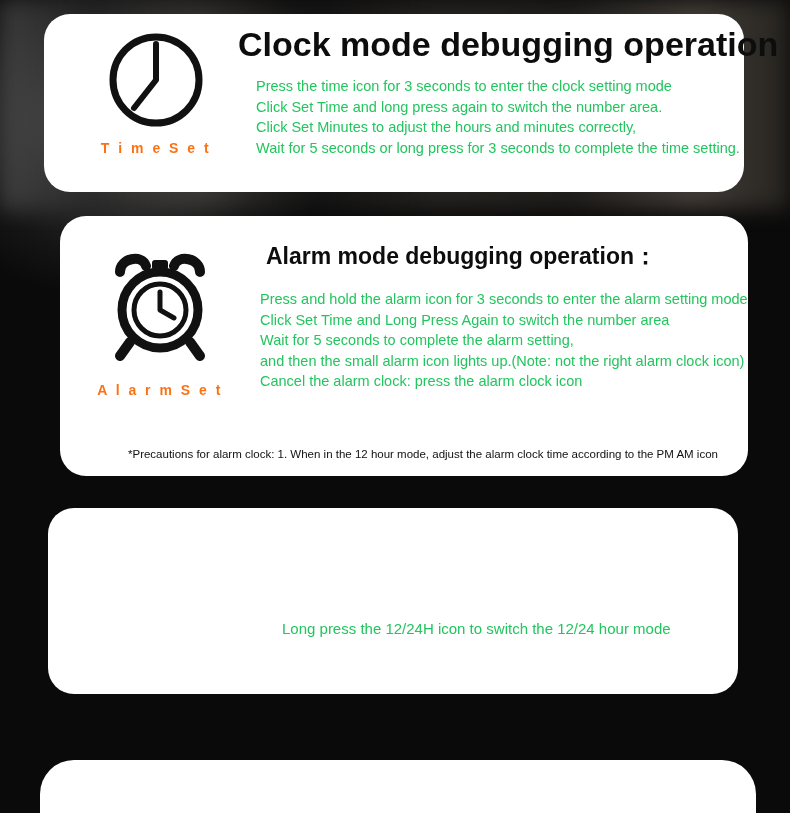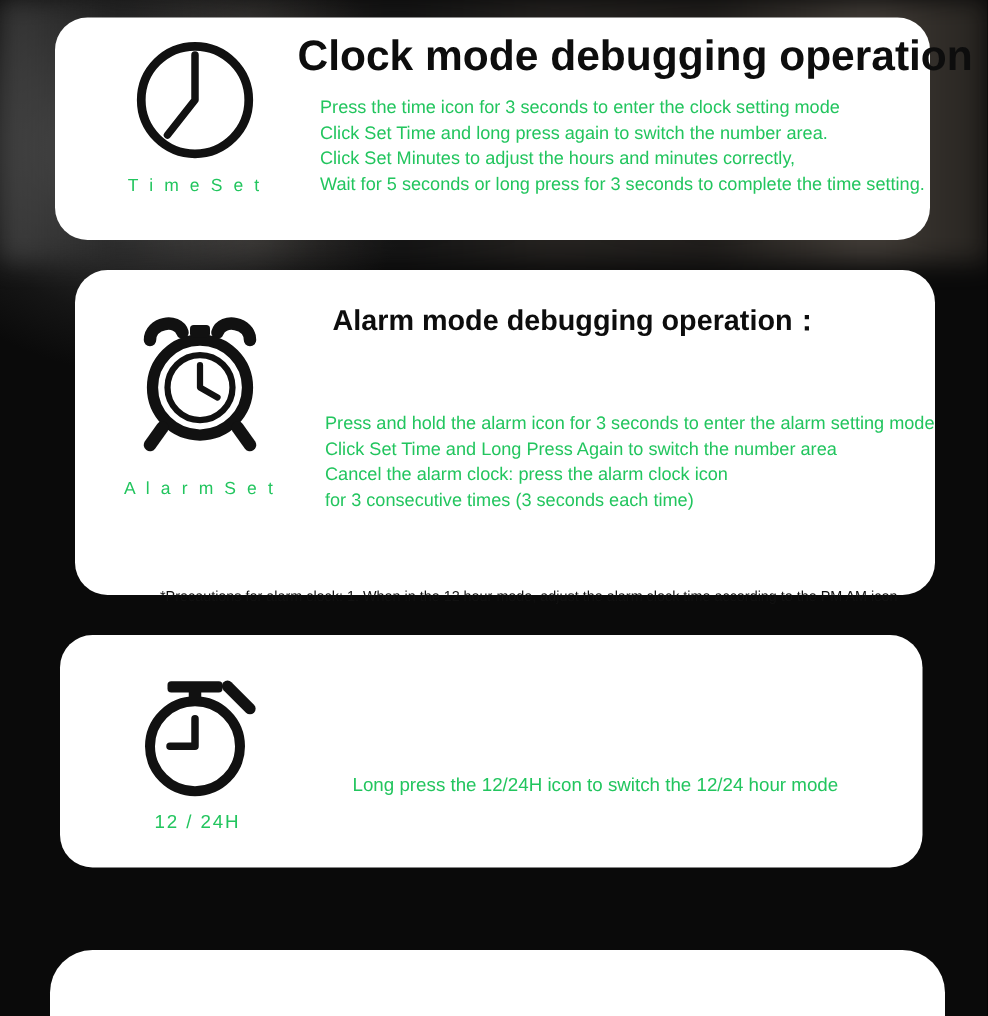--- a/index.html
+++ b/index.html
@@ -57,22 +57,22 @@
   #card-alarm  { left: 60px;  top: 216px; width: 688px; height: 260px; }
   #card-format { left: 48px;  top: 508px; width: 690px; height: 186px; }
   #card-bottom { left: 40px;  top: 760px; width: 716px; height: 120px; border-radius: 34px; }
 
   .icon-col {
     position: absolute;
     text-align: center;
   }
   .icon-caption {
     font-family: "Liberation Sans", sans-serif;
-    font-weight: normal;
-    color: #22c55e;
+    font-weight: bold;
+    color: #f97316;
     letter-spacing: 2.5px;
   }
   .title {
     position: absolute;
     font-family: "Liberation Sans", sans-serif;
     font-weight: bold;
     color: #0d0d0d;
     white-space: nowrap;
   }
   .body-lines {
@@ -91,22 +91,22 @@
     white-space: nowrap;
   }
   
   #clock-icon-col { left: 86px; top: 30px; width: 140px; }
   #clock-title { left: 238px; top: 22px; font-size: 34px; }
   #clock-body  { left: 256px; top: 76px; font-size: 14.5px; line-height: 20.5px; }
 
   
   #alarm-icon-col { left: 85px; top: 250px; width: 150px; }
   #alarm-title { left: 266px; top: 241px; font-size: 23px; }
-  #alarm-body  { left: 260px; top: 289px; font-size: 14.5px; line-height: 20.5px; margin-top: 40px; }
-  #alarm-note  { left: 128px; top: 448px; font-size: 11.5px; margin-top: 24px; }
+  #alarm-body  { left: 260px; top: 289px; font-size: 14.5px; line-height: 20.5px; }
+  #alarm-note  { left: 128px; top: 448px; font-size: 11.5px; }
 
   
   #format-icon-col { left: 88px; top: 535px; width: 140px; }
   #format-title { left: 278px; top: 565px; font-size: 27px; }
   #format-body  { left: 282px; top: 618px; font-size: 15px; line-height: 21px; }
 
   .svg-wrap { display: block; margin: 0 auto; }
 </style>
 </head>
 <body>
@@ -152,38 +152,29 @@
       <path d="M88 92 L98 106" stroke="#111" stroke-width="10" stroke-linecap="round"></path>
     </svg>
     <div class="icon-caption" style="font-size:14px; margin-top:20px;">A l a r m   S e t</div>
   </div>
 
   <div class="title" id="alarm-title">Alarm mode debugging operation：</div>
 
   <div class="body-lines" id="alarm-body">
     <span class="ln">Press and hold the alarm icon for 3 seconds to enter the alarm setting mode</span>
     <span class="ln">Click Set Time and Long Press Again to switch the number area</span>
+    <span class="ln">Wait for 5 seconds to complete the alarm setting,</span>
+    <span class="ln">and then the small alarm icon lights up.(Note: not the right alarm clock icon)</span>
     <span class="ln">Cancel the alarm clock: press the alarm clock icon</span>
-    <span class="ln">for 3 consecutive times (3 seconds each time)</span>
   </div>
 
   <div class="note" id="alarm-note">*Precautions for alarm clock: 1. When in the 12 hour mode, adjust the alarm clock time according to the PM AM icon</div>
 
   <div class="card" id="card-format"></div>
 
-  <div class="icon-col" id="format-icon-col">
-    <svg class="svg-wrap" width="108" height="104" viewBox="0 0 108 104">
-      <circle cx="52" cy="62" r="36" fill="none" stroke="#111" stroke-width="8"></circle>
-      <path d="M52 40 L52 62 L32 62" fill="none" stroke="#111" stroke-width="6" stroke-linecap="round" stroke-linejoin="round"></path>
-      <rect x="30" y="10" width="44" height="9" rx="3" fill="#111"></rect>
-      <rect x="47" y="17" width="10" height="12" fill="#111"></rect>
-      <path d="M78 14 L96 32" stroke="#111" stroke-width="9" stroke-linecap="round"></path>
-    </svg>
-    <div class="icon-caption" style="font-size:15px; margin-top:10px; letter-spacing:1.5px;">12 / 24H</div>
-  </div>
 
 
   <div class="body-lines" id="format-body">
     <span class="ln">Long press the 12/24H icon to switch the 12/24 hour mode</span>
   </div>
 
   <div class="card" id="card-bottom"></div>
 </div>
 
 </body></html>

